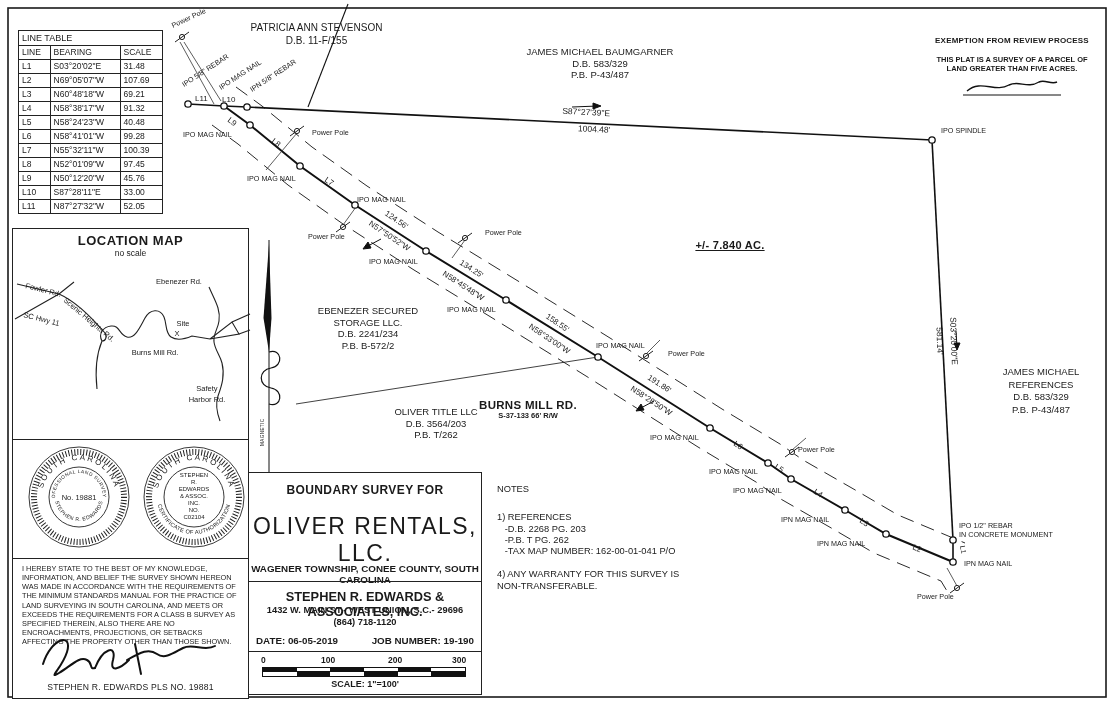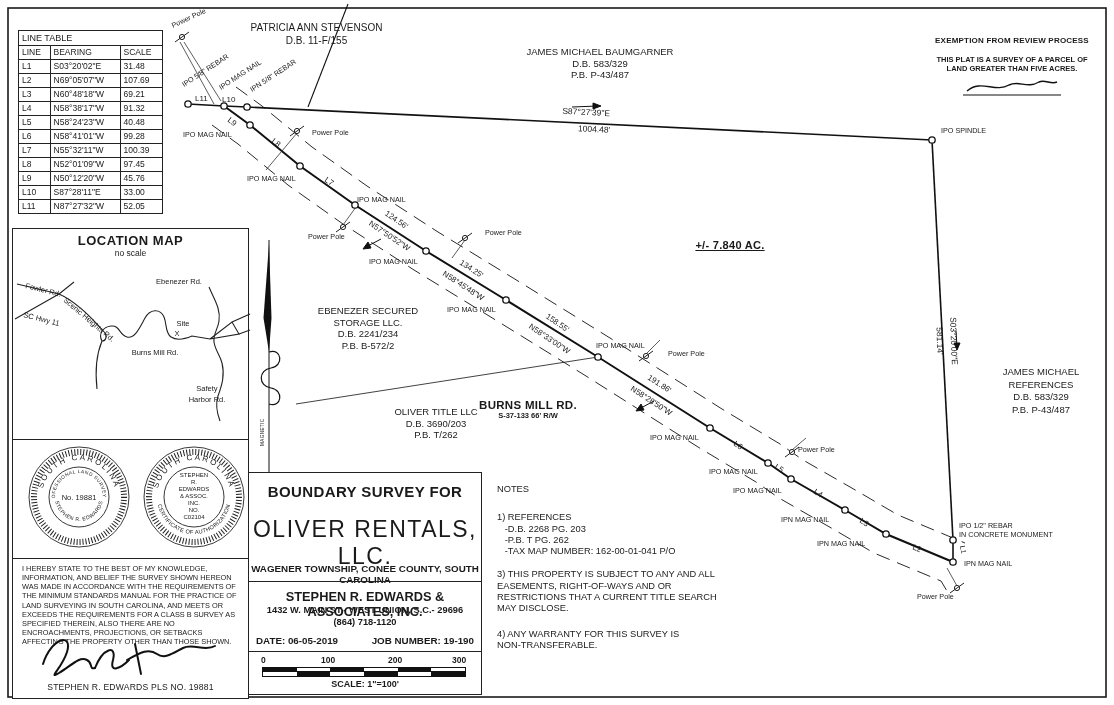--- a/index.html
+++ b/index.html
@@ -24,21 +24,21 @@
   .map-title{font-size:13px;font-weight:bold;letter-spacing:.5px;}
   .map-sub{font-size:8.5px;}
 
   
   .sealbox{border:1.5px solid #222;background:#fff;}
   .cert{font-size:7.35px;line-height:9.15px;}
   .signed-name{font-size:8.6px;letter-spacing:.2px;}
 
   
   .tblock{border:1.5px solid #222;background:#fff;}
-  .tb-heading{font-size:15px;font-weight:bold;letter-spacing:.4px;}
+  .tb-heading{font-size:12px;font-weight:bold;letter-spacing:.4px;}
   .tb-client{font-size:23px;letter-spacing:1.5px;}
   .tb-loc{font-size:9.8px;font-weight:bold;}
   .tb-firm{font-size:12.8px;font-weight:bold;}
   .tb-addr{font-size:9.3px;font-weight:bold;}
   .tb-row{font-size:9.8px;font-weight:bold;}
   .hline{border-top:1.3px solid #222;}
   .tick{position:absolute;font-size:8.5px;font-weight:bold;}
   .sbar{position:absolute;height:4px;display:flex;border:1px solid #111;}
   .sbar div{flex:1;}
   .sbar.rowA div:nth-child(odd){background:#111;} .sbar.rowA div:nth-child(even){background:#fff;}
@@ -241,21 +241,21 @@
 
   <div class="abs ctr owner" style="left:298px;top:305px;width:140px;">
     <div>EBENEZER SECURED</div>
     <div>STORAGE LLC.</div>
     <div>D.B. 2241/234</div>
     <div>P.B. B-572/2</div>
   </div>
 
   <div class="abs ctr owner" style="left:366px;top:406px;width:140px;">
     <div>OLIVER TITLE LLC</div>
-    <div>D.B. 3690/203</div>
+    <div>D.B. 3564/203</div>
     <div>P.B. T/262</div>
   </div>
 
   <div class="abs ctr" style="left:462px;top:399px;width:132px;">
     <div class="road-name">BURNS MILL RD.</div>
     <div class="road-detail">S-37-133   66' R/W</div>
   </div>
 
   <div class="abs ctr owner" style="left:971px;top:326px;width:140px;line-height:12.5px;margin-top:40px;">
     <div>JAMES MICHAEL</div>
@@ -439,21 +439,17 @@
       <div class="ctr scale-txt" style="position:absolute;left:0;top:206px;width:232px;">SCALE:  1"=100'</div>
     </div>
   </div>
 
   <div class="abs notes" style="left:497px;top:484px;width:255px;">
     <div style="margin-bottom:17px;">NOTES</div>
     <div class="item pre">1) REFERENCES
    -D.B. 2268 PG. 203
    -P.B. T PG. 262
    -TAX MAP NUMBER: 162-00-01-041 P/O</div>
-    <div class="item pre" style="margin-bottom:14px;">3) THIS PROPERTY IS SUBJECT TO ANY AND ALL
-EASEMENTS, RIGHT-OF-WAYS AND OR
-RESTRICTIONS THAT A CURRENT TITLE SEARCH
-MAY DISCLOSE.</div>
     <div class="item pre">4) ANY WARRANTY FOR THIS SURVEY IS
 NON-TRANSFERABLE.</div>
   </div>
 
 </div>
 
 </body></html>

